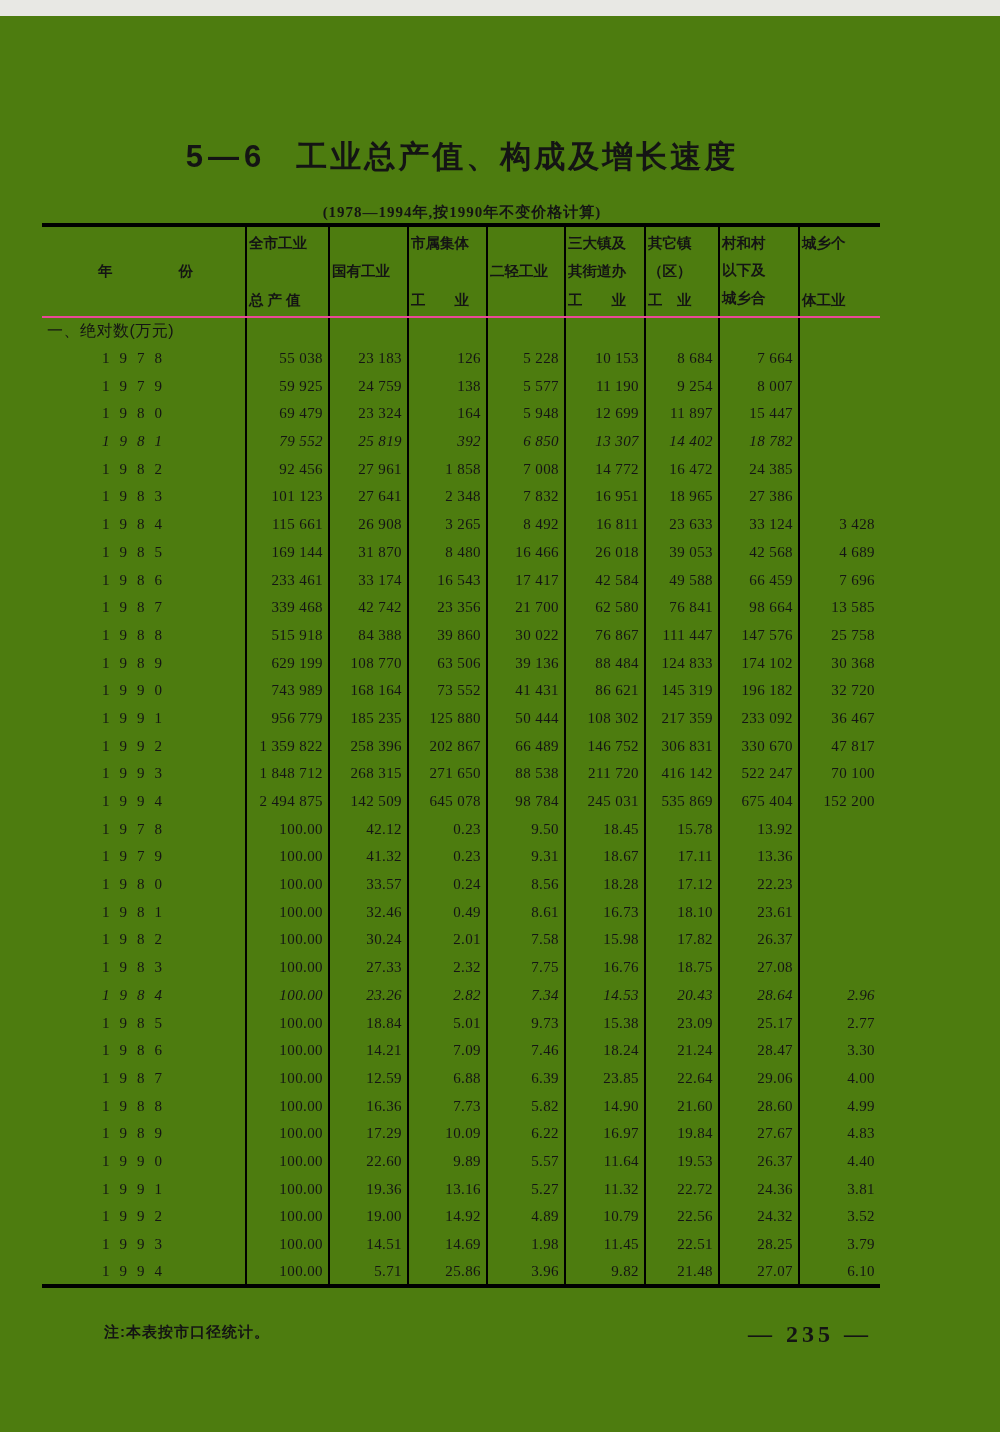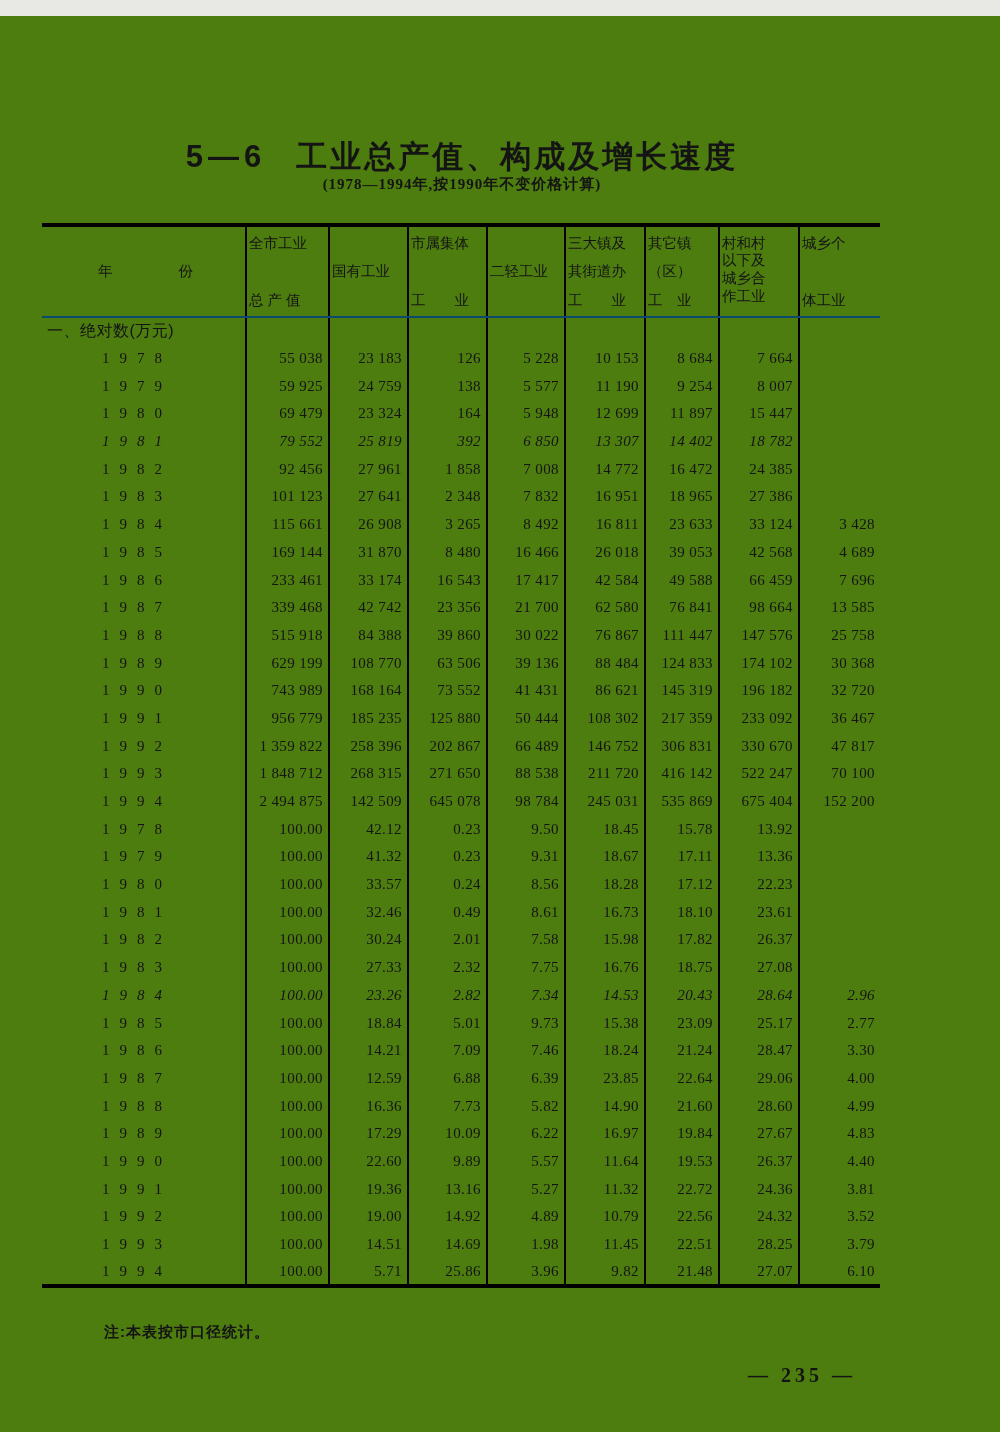--- a/index.html
+++ b/index.html
@@ -15,64 +15,64 @@
   
   .title{
     position:absolute;top:120px;left:0;width:924px;
     text-align:center;
     font-family:"Liberation Sans","DejaVu Sans",sans-serif;
     font-weight:700;font-size:31px;letter-spacing:3px;
     white-space:nowrap;
   }
   .title .title-no{margin-right:30px;letter-spacing:5px;}
   .subtitle{
-    position:absolute;top:159px;left:0;width:924px;
+    position:absolute;top:187px;left:0;width:924px;
     text-align:center;
     font-weight:700;font-size:15px;letter-spacing:1px;
   }
   
   .table-wrap{position:absolute;top:207px;left:42px;}
   table{
     border-collapse:collapse;table-layout:fixed;width:838px;
     border-top:4px solid #000;border-bottom:4px solid #000;
   }
   col.c0{width:204px}col.c1{width:83px}col.c2{width:79px}
   col.c3{width:79px}col.c4{width:78px}col.c5{width:80px}
   col.c6{width:74px}col.c7{width:80px}col.c8{width:81px}
   th,td{padding:0;vertical-align:middle;overflow:hidden;}
   th.c1,th.c2,th.c3,th.c4,th.c5,th.c6,th.c7,th.c8,
   td.c1,td.c2,td.c3,td.c4,td.c5,td.c6,td.c7,td.c8{border-left:2px solid #000;}
   thead th{
-    border-bottom:2px solid #0c4a6e;height:89px;
+    border-bottom:2px solid #ec4899;height:89px;
     font-family:"Liberation Sans","DejaVu Sans",sans-serif;
-    font-weight:400;font-size:14.5px;line-height:1.15;
+    font-weight:700;font-size:14.5px;line-height:1.15;
   }
   .year-head{padding:0 52px 0 56px;}
   .year-head .yh{display:flex;justify-content:space-between;align-items:center;}
   .hlines{display:flex;flex-direction:column;justify-content:space-between;height:74px;padding:2px 1px 2px 2px;text-align:left;}
   .hlines.single{justify-content:center;}
-  .hlines.tight{justify-content:flex-start;gap:1px;}
+  .hlines.tight{justify-content:flex-start;gap:11px;}
   tbody tr{height:27.7px;}
   tbody td{font-size:15px;line-height:1;}
   td.year{padding-left:60px;letter-spacing:10px;}
   td.num{text-align:right;padding-right:5px;letter-spacing:0.4px;white-space:nowrap;}
   td.section-heading{
     font-family:"Liberation Sans","DejaVu Sans",sans-serif;
     font-weight:400;font-size:16px;padding-left:5px;letter-spacing:0.5px;white-space:nowrap;
   }
   tr.italic td{font-style:italic;}
   
   .note{
     position:absolute;top:1307px;left:104px;
     font-family:"Liberation Sans","DejaVu Sans",sans-serif;
     font-weight:700;font-size:15px;letter-spacing:1px;
   }
   .pageno{
-    position:absolute;top:1348px;left:748px;
-    font-size:20px;font-weight:700;letter-spacing:4px;white-space:nowrap;
+    position:absolute;top:1305px;left:748px;
+    font-size:24px;font-weight:700;letter-spacing:4px;white-space:nowrap;
   }
 </style>
 </head>
 <body>
 
 <div class="page">
 
   <div class="title">
     <span class="title-no">5—6</span><span>工业总产值、构成及增长速度</span>
   </div>

